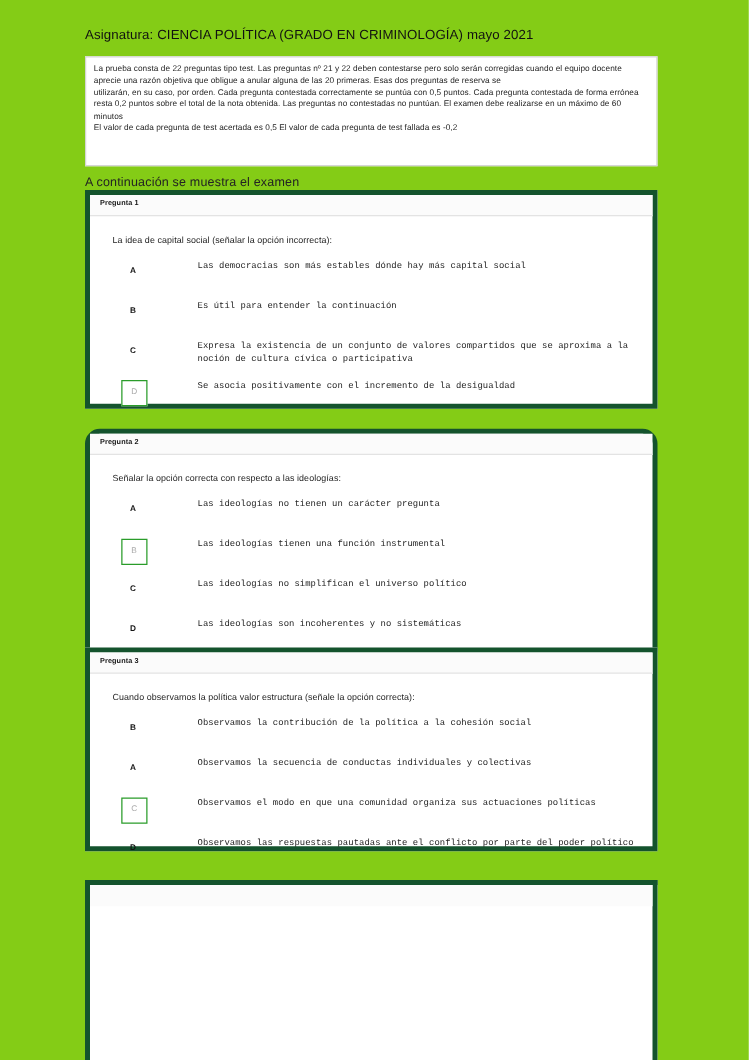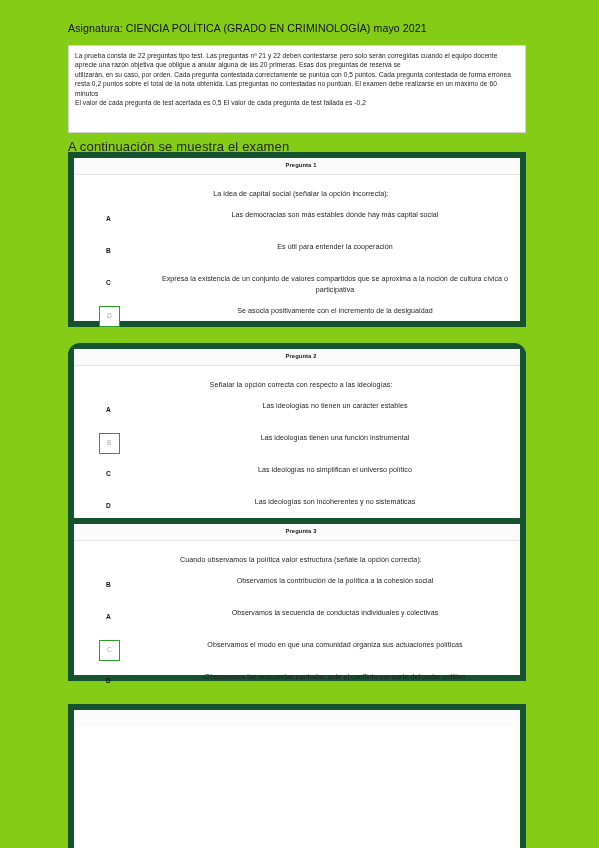--- a/index.html
+++ b/index.html
@@ -56,36 +56,34 @@
     text-align: left;
     letter-spacing: 0.05px;
     white-space: pre-line;
   }
 
   
   .lead-in {
     position: absolute;
     left: 68px;
     top: 141px;
-    font-size: 13px;
+    font-size: 10px;
     line-height: 11px;
     color: #232323;
     letter-spacing: 0.15px;
-    text-decoration: underline;
   }
 
   
   .q-card {
     position: absolute;
     left: 68px;
     width: 458px;
     box-sizing: border-box;
-    border: 6px solid #14532d;
-    background: #ffffff;
-    text-align: center;
+    border: 4px solid #14532d;
+    background: #ffffff;
   }
   .q-header {
     height: 17px;
     box-sizing: border-box;
     border-bottom: 1px solid #e3e3e3;
     background: #fbfbfb;
     padding: 4px 0 0 8px;
     font-size: 5.8px;
     font-weight: bold;
     color: #141414;
@@ -136,20 +134,21 @@
     background: #ffffff;
     box-shadow: inset 0 0 0 1px #ffffff;
   }
   .opt-text {
     flex: 1 1 auto;
     font-size: 7.1px;
     line-height: 10.5px;
     color: #232323;
     padding-top: 1px;
     letter-spacing: 0.05px;
+    font-family: Liberation Mono, monospace;
   }
 
   
   #q-card-0 { top: 152px; height: 175px; }
   #q-card-1 { top: 343px; height: 188px; border-radius: 12px; }
   #q-card-2 { top: 518px; height: 163px; }
   #q-card-3 { top: 704px; height: 144px; border-bottom: none; }
   #q-card-3 .q-header { border-bottom: none; background: #fbfbfb; }
 </style>
 </head>
@@ -176,21 +175,21 @@
         <div class="opt-letter-cell">
           <span class="opt-letter">A</span>
         </div>
         <div class="opt-text">Las democracias son más estables dónde hay más capital social</div>
       </div>
 
       <div class="opt-row">
         <div class="opt-letter-cell">
           <span class="opt-letter">B</span>
         </div>
-        <div class="opt-text">Es útil para entender la cooperación</div>
+        <div class="opt-text">Es útil para entender la continuación</div>
       </div>
 
       <div class="opt-row">
         <div class="opt-letter-cell">
           <span class="opt-letter">C</span>
         </div>
         <div class="opt-text">Expresa la existencia de un conjunto de valores compartidos que se aproxima a la noción de cultura cívica o participativa</div>
       </div>
 
       <div class="opt-row">
@@ -204,21 +203,21 @@
 
   <div class="q-card" id="q-card-1">
     <div class="q-header">Pregunta 2</div>
     <div class="q-body">
       <div class="q-stem">Señalar la opción correcta con respecto a las ideologías:</div>
 
       <div class="opt-row">
         <div class="opt-letter-cell">
           <span class="opt-letter">A</span>
         </div>
-        <div class="opt-text">Las ideologías no tienen un carácter estables</div>
+        <div class="opt-text">Las ideologías no tienen un carácter pregunta</div>
       </div>
 
       <div class="opt-row">
         <div class="opt-letter-cell">
           <span class="opt-letter selected">B</span>
         </div>
         <div class="opt-text">Las ideologías tienen una función instrumental</div>
       </div>
 
       <div class="opt-row">

